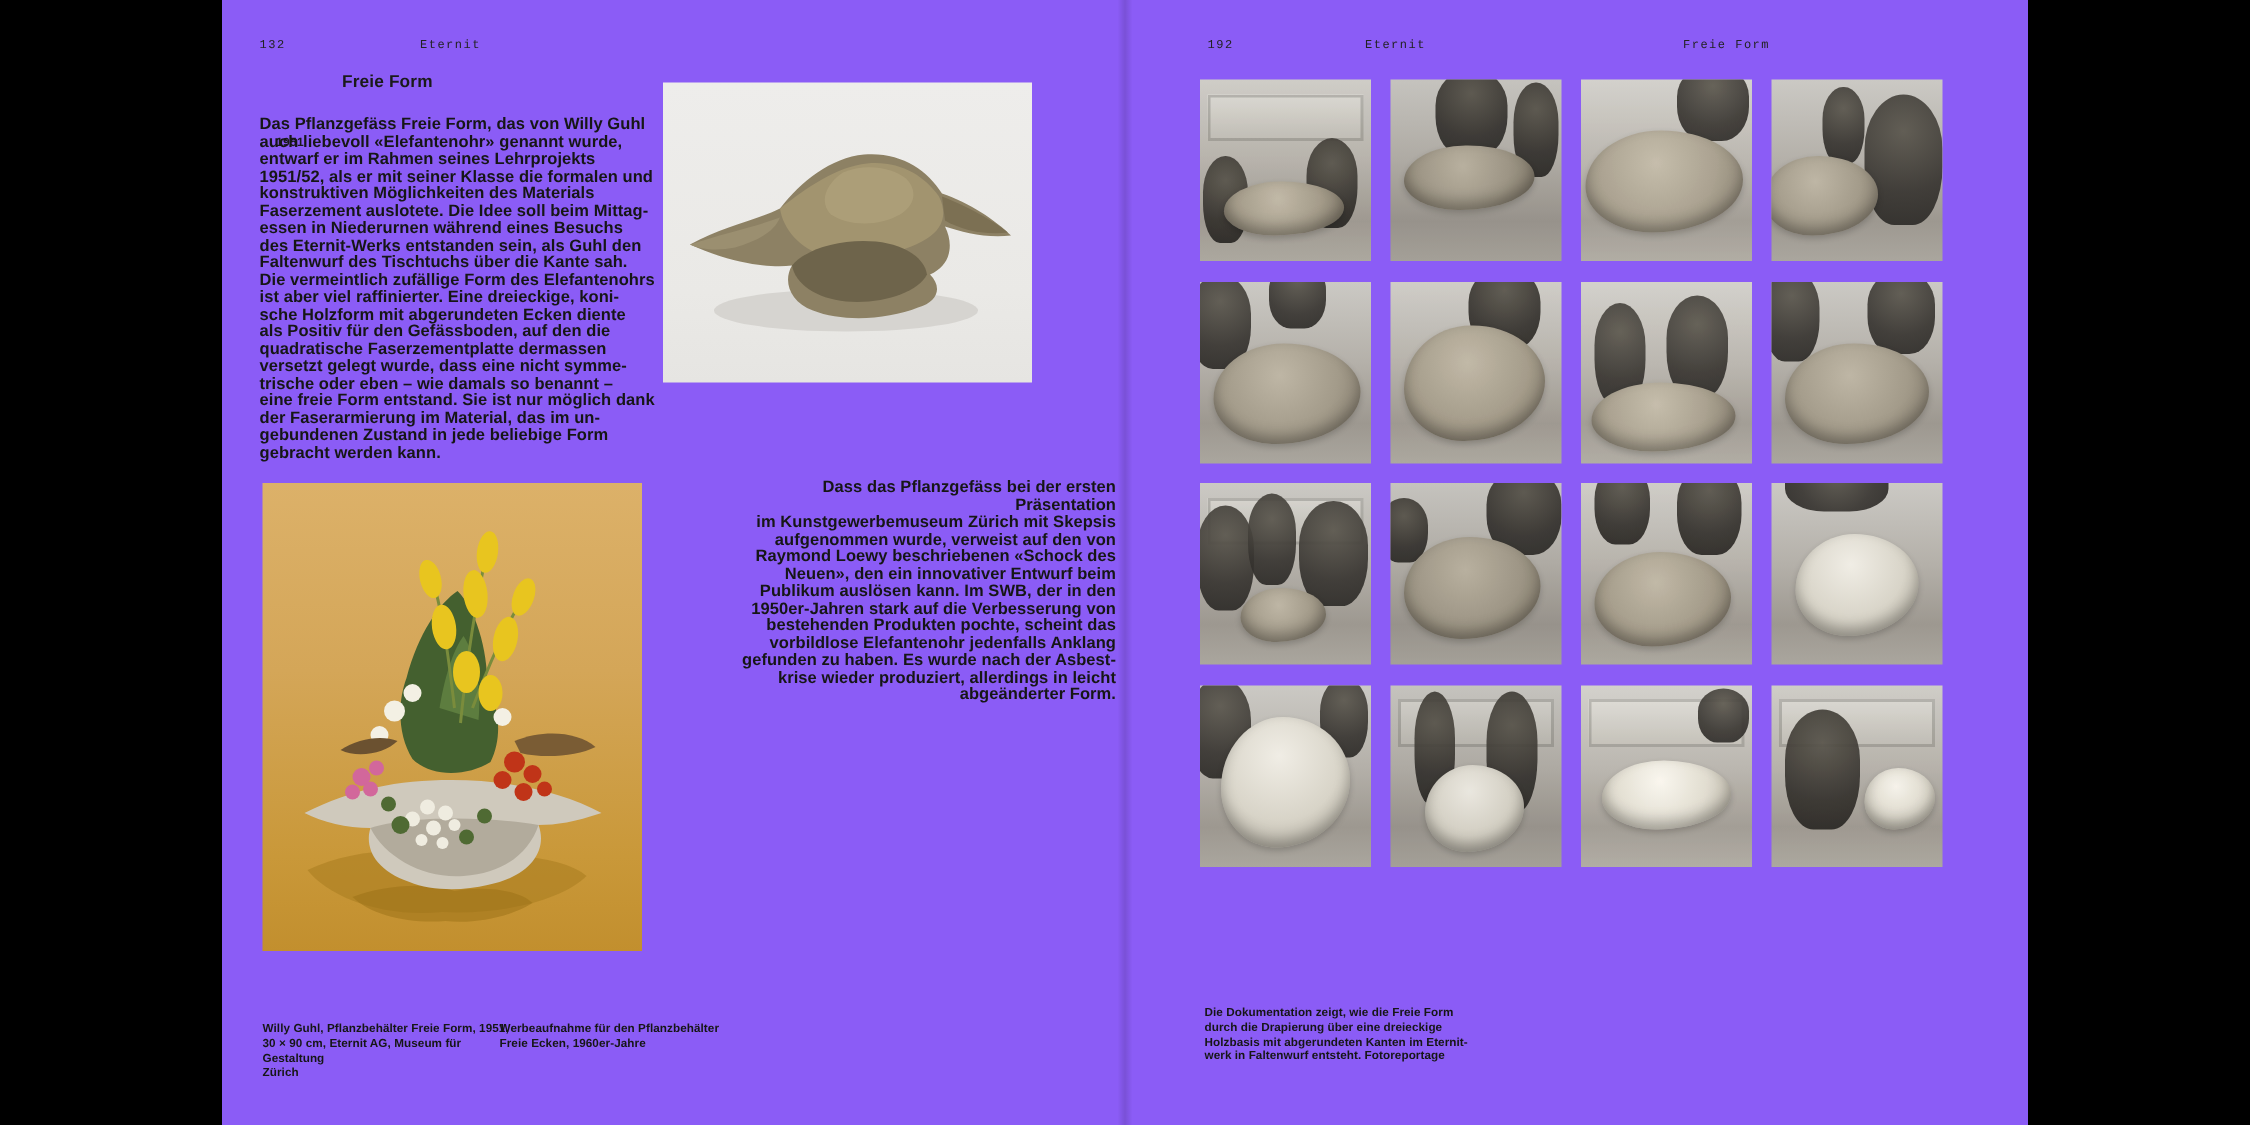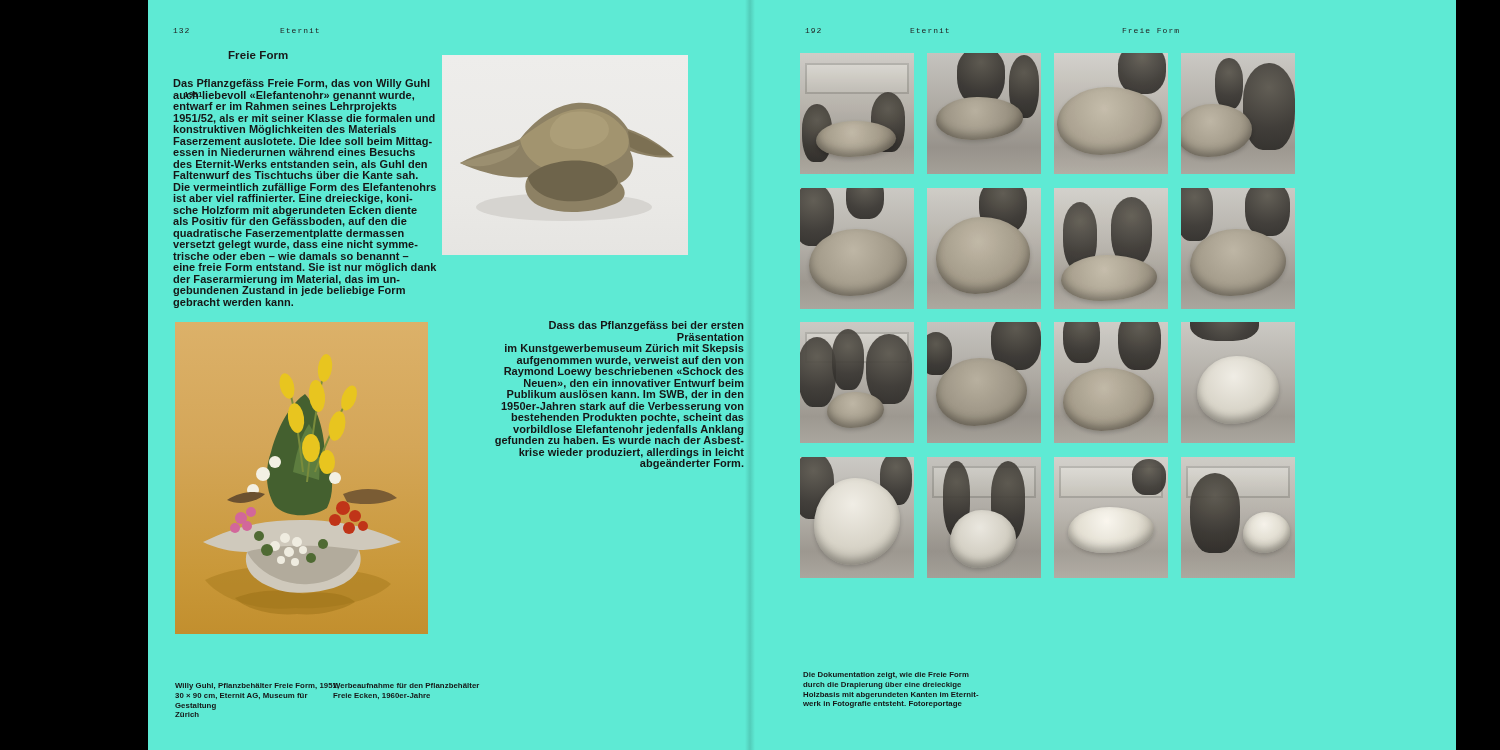--- a/index.html
+++ b/index.html
@@ -2,22 +2,22 @@
 <html><head>
 <meta charset="utf-8">
 <style>
   html,body{margin:0;padding:0;}
   body{
     width:1500px;height:750px;position:relative;
     background:#000;overflow:hidden;
     font-family:"Liberation Sans",sans-serif;color:#1a1a1a;
   }
   .spread{
-    position:absolute;left:148px;top:0;width:1308px;height:750px;
-    background:#5eead4;
+    position:absolute;left:148px;top:0;width:1204px;height:750px;
+    background:#8b5cf6;
   }
   .gutter{
     position:absolute;left:597px;top:0;width:10px;height:750px;
     background:linear-gradient(90deg,rgba(0,0,0,0) 0%,rgba(0,0,0,.12) 48%,rgba(0,0,0,.12) 52%,rgba(0,0,0,0) 100%);
   }
   .abs{position:absolute;}
   
   .folio{
     font-family:"Liberation Mono","DejaVu Sans Mono",monospace;
     font-size:8px;letter-spacing:1px;color:#222;
@@ -334,15 +334,15 @@
       <div class="bench"></div>
       <div class="fig" style="left:8%;top:14%;width:44%;height:66%;"></div>
       <div class="sheet light" style="left:54%;top:46%;width:42%;height:34%;"></div>
     </div>
       </figure>
   </div>
 
   <div class="abs caption" style="left:655px;top:670px;width:176px;">Die Dokumentation zeigt, wie die Freie Form
 durch die Drapierung über eine dreieckige
 Holzbasis mit abgerundeten Kanten im Eternit-
-werk in Fotografie entsteht. Fotoreportage</div>
+werk in Faltenwurf entsteht. Fotoreportage</div>
 
 </div>
 
 </body></html>

